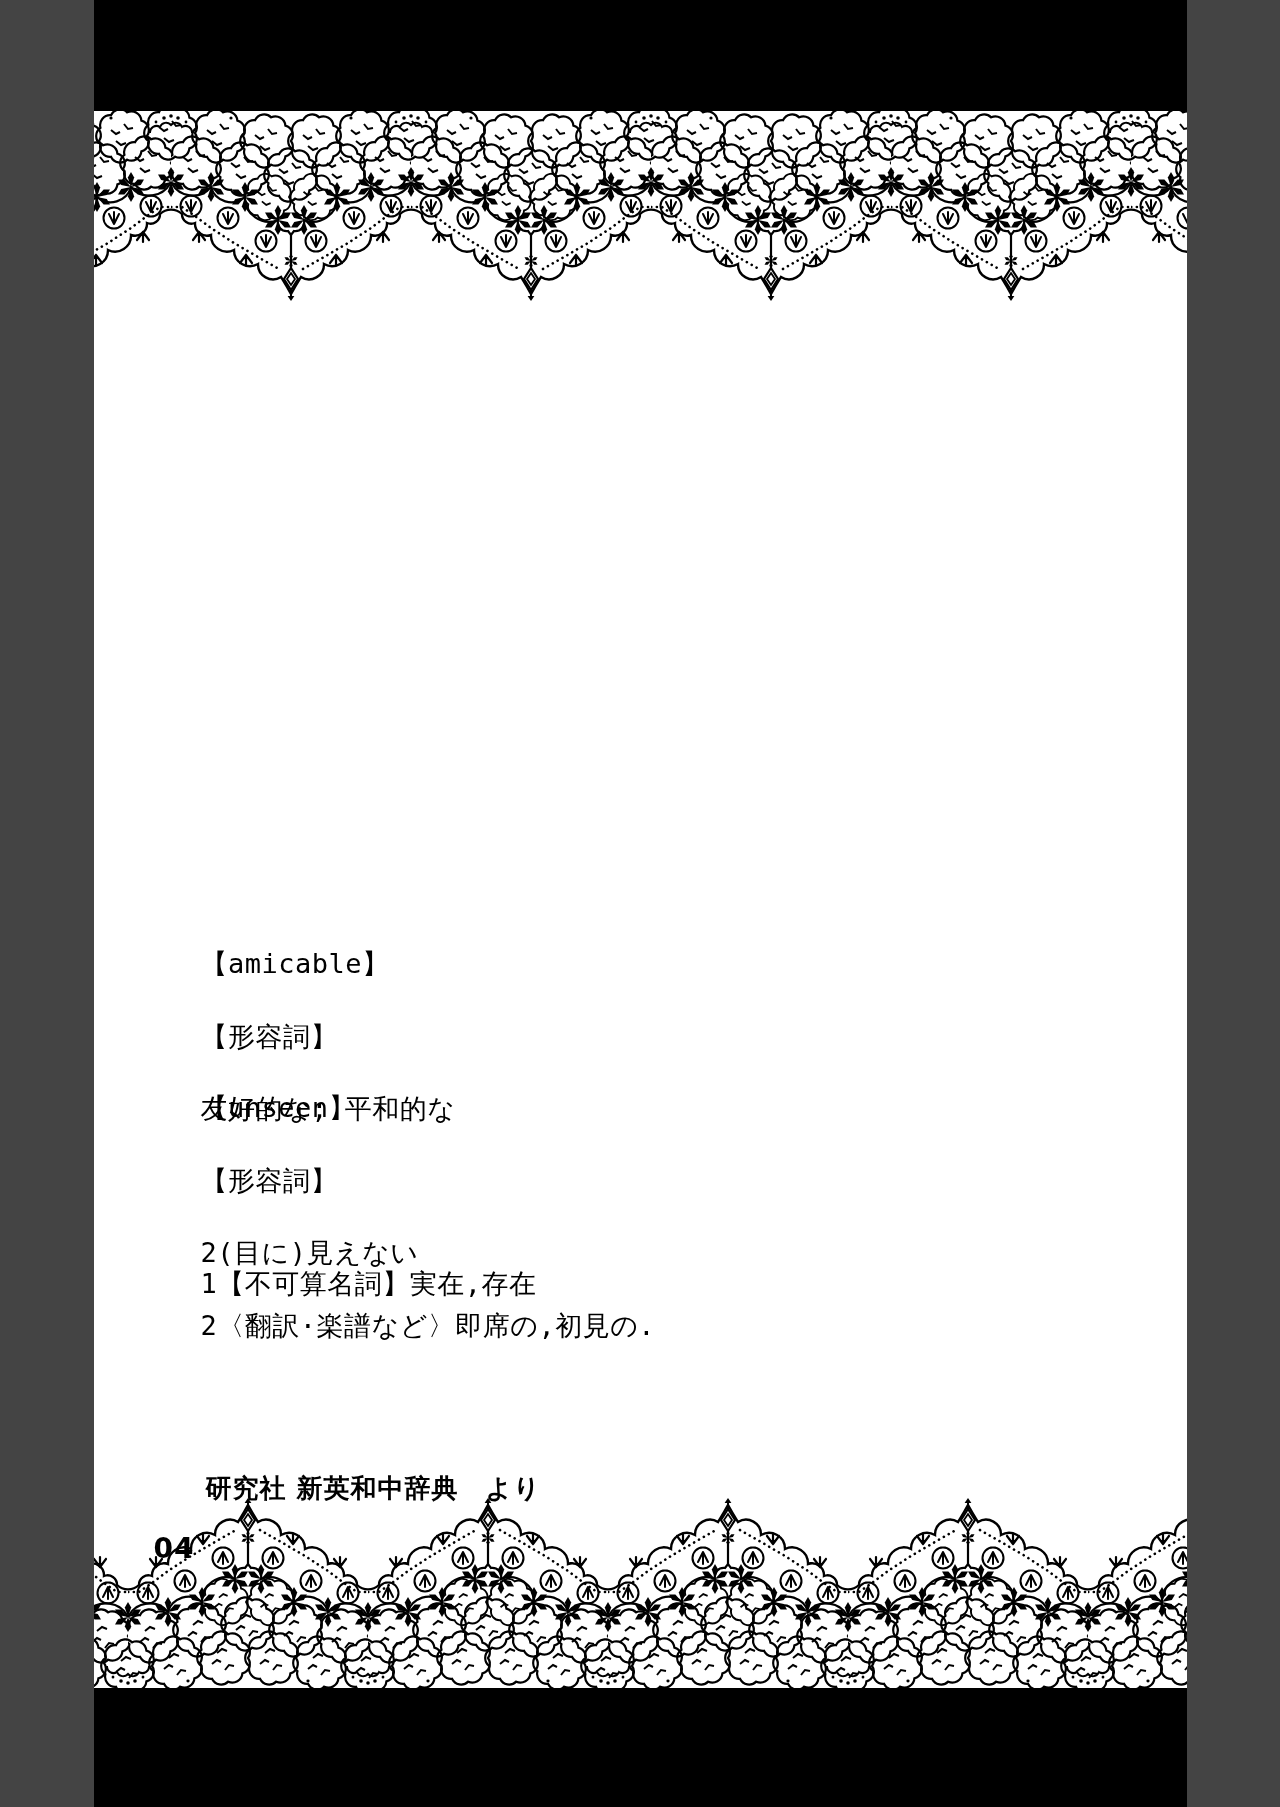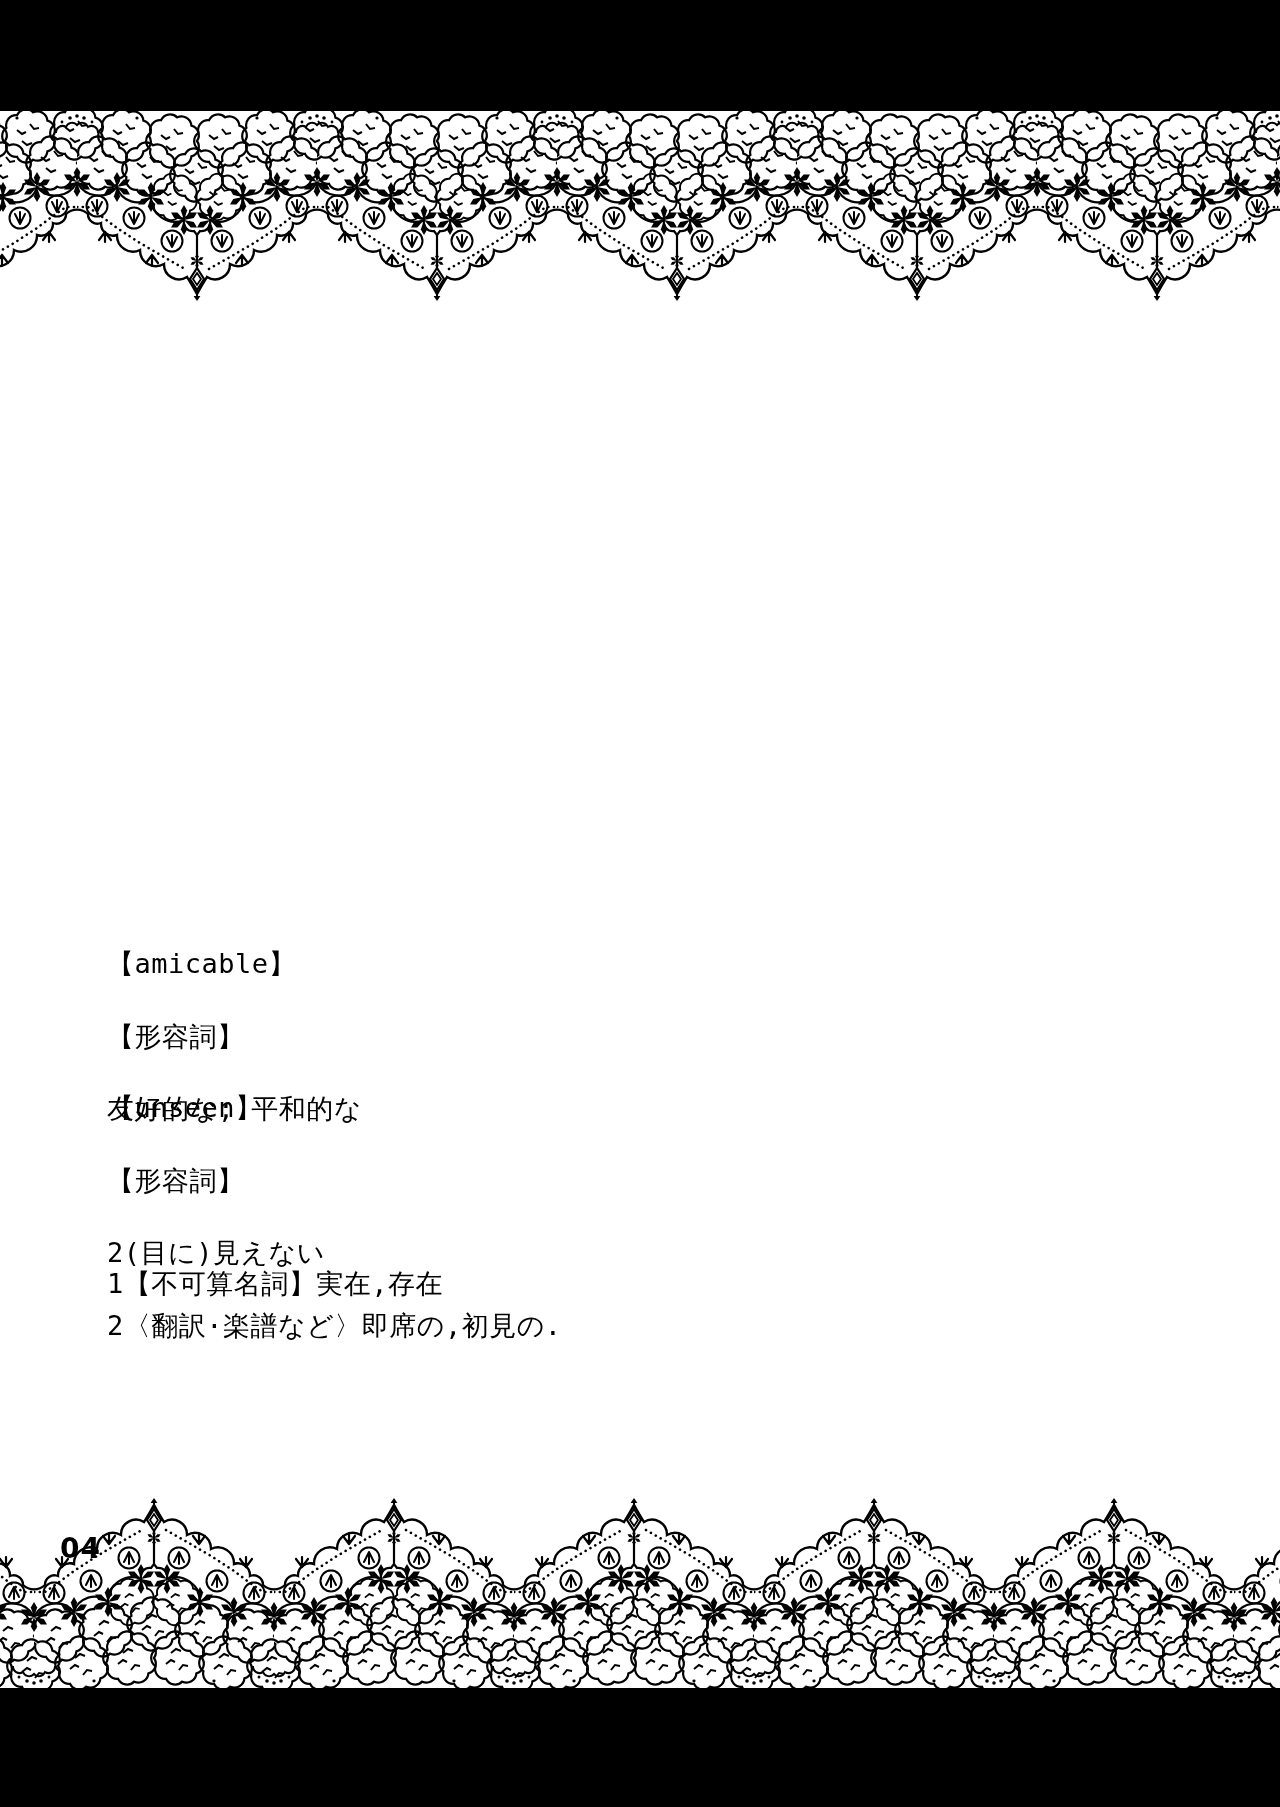--- a/index.html
+++ b/index.html
@@ -1,18 +1,18 @@
 <!DOCTYPE html>
 <html><head>
 <meta charset="utf-8">
 <style>
   html, body { margin: 0; padding: 0; background: #444; }
   .page {
     position: relative;
-    width: 1280px;
+    width: 1093px;
     height: 1807px;
     margin: 0 auto;
     background: #ffffff;
     overflow: hidden;
     font-family: "DejaVu Sans", "Liberation Sans", sans-serif;
     color: #000000;
   }
   .lace-bg {
     position: absolute;
     left: 0; top: 0;
@@ -197,16 +197,17 @@
     <div class="entry-line">【unseen】</div>
     <div class="entry-line">【形容詞】</div>
     <div class="entry-line">2(目に)見えない</div>
     <div class="entry-line">2〈翻訳·楽譜など〉即席の,初見の.</div>
   </div>
 
   <div class="entry entry-3">
     <div class="entry-line">1【不可算名詞】実在,存在</div>
   </div>
 
+  <div class="source-line">研究社 新英和中辞典　より</div>
 
   <div class="page-number">04</div>
 
 </div>
 
 </body></html>

